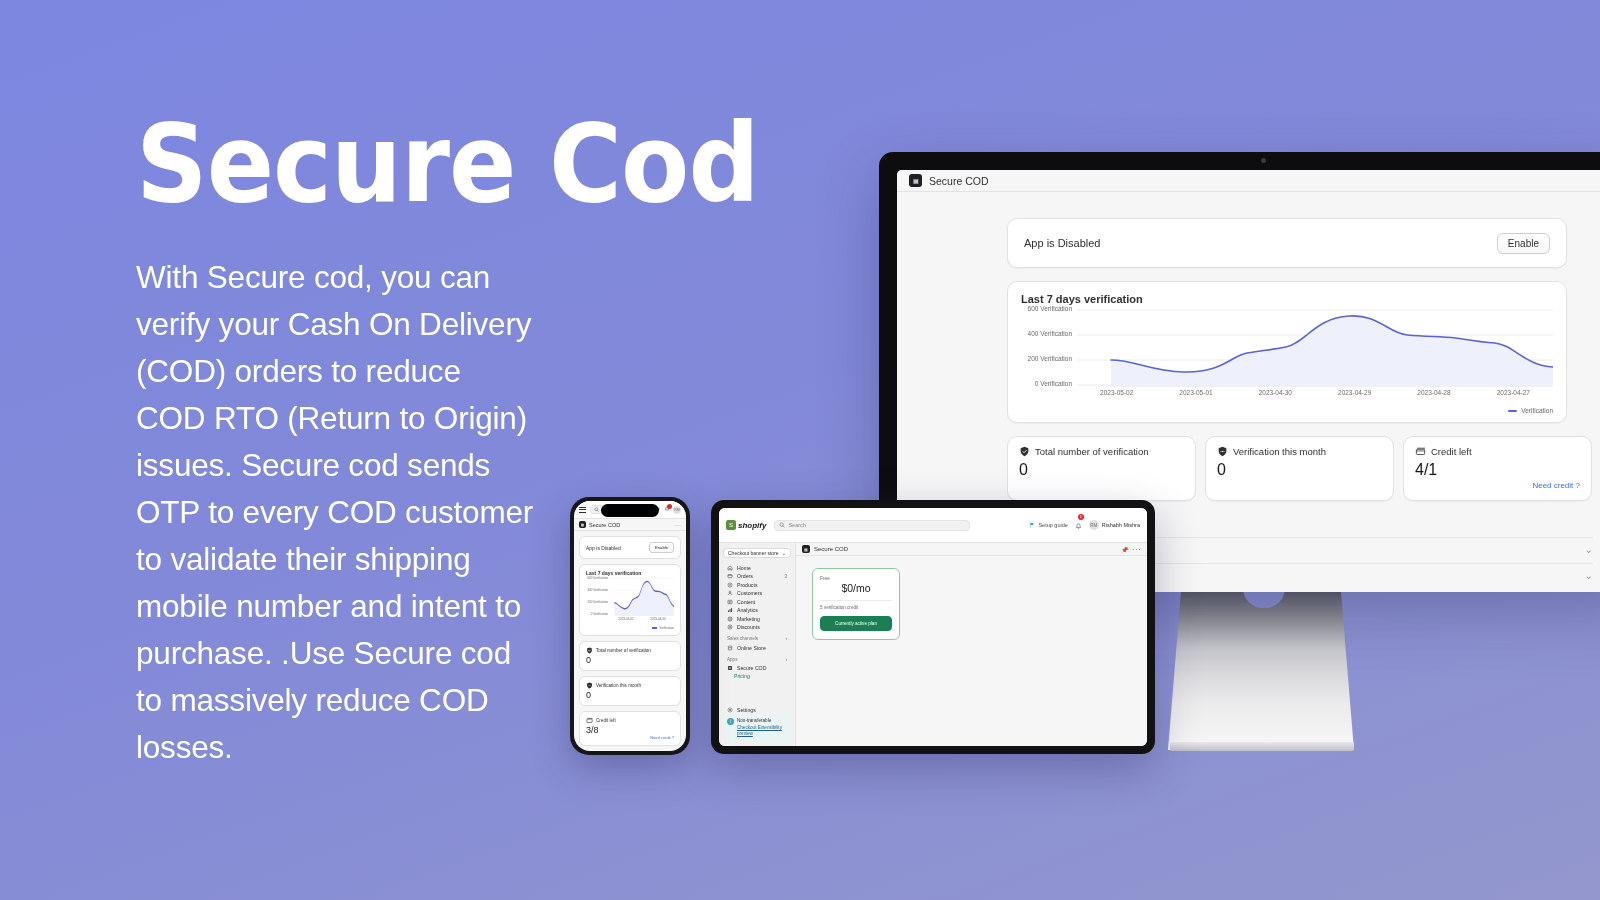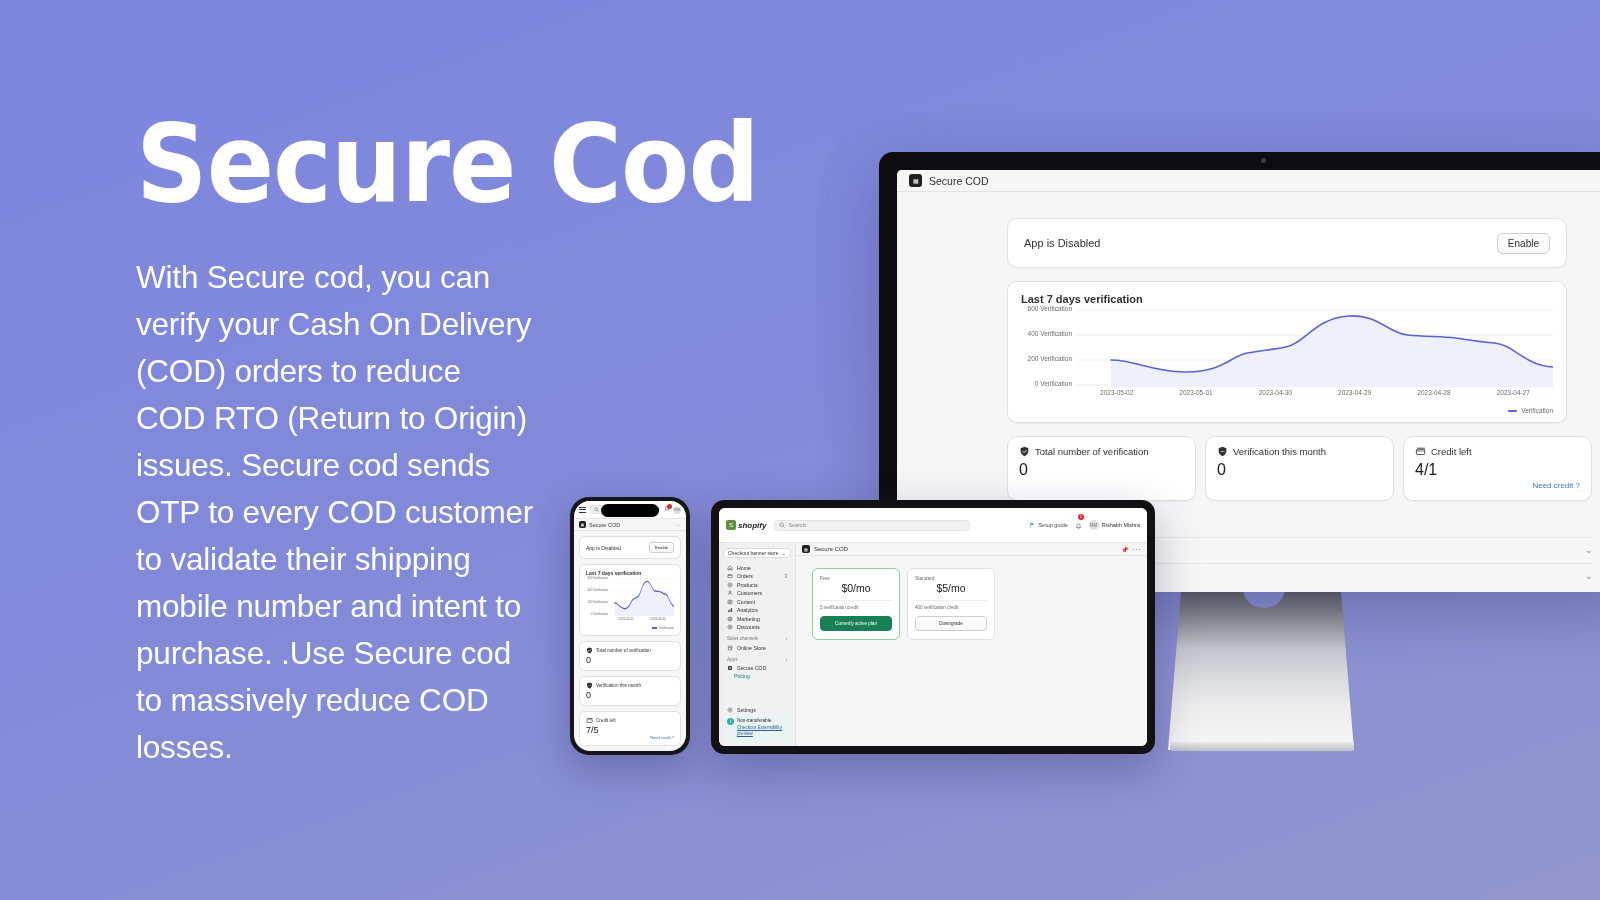--- a/index.html
+++ b/index.html
@@ -644,27 +644,20 @@
           </div>
 
           <div class="plans">
             <div class="plan active">
               <div class="plan-name">Free</div>
               <div class="plan-price">$0/mo</div>
               <div class="plan-rule"></div>
               <div class="plan-credit">5 verification credit</div>
               <button class="plan-btn primary">Currently active plan</button>
             </div>
-            <div class="plan">
-              <div class="plan-name">Standard</div>
-              <div class="plan-price">$5/mo</div>
-              <div class="plan-rule"></div>
-              <div class="plan-credit">400 verification credit</div>
-              <button class="plan-btn">Downgrade</button>
-            </div>
           </div>
         </div>
       </div>
 
     </div>
   </div>
 </div>
 
 <div id="phone">
   <div id="phone-bezel">
@@ -782,21 +775,21 @@
         <div class="ph-card">
           <div class="ph-stat-head">
             <span class="ic">
                 <svg width="7" height="7" viewBox="0 0 20 20">
                   <rect x="2.5" y="6" width="15" height="9.5" rx="1.6" fill="none" stroke="#303030" stroke-width="1.8"></rect>
                   <path d="M4.5 4h13" stroke="#303030" stroke-width="1.8" stroke-linecap="round"></path>
                 </svg>
               </span>
             <span class="lbl">Credit left</span>
           </div>
-          <div class="ph-stat-val">7/5</div>
+          <div class="ph-stat-val">3/8</div>
           <div class="ph-stat-foot">
             <span class="ph-link">Need credit ?</span>
           </div>
         </div>
 
       </div>
     </div>
     <div id="phone-notch"></div>
   </div>
 </div>

